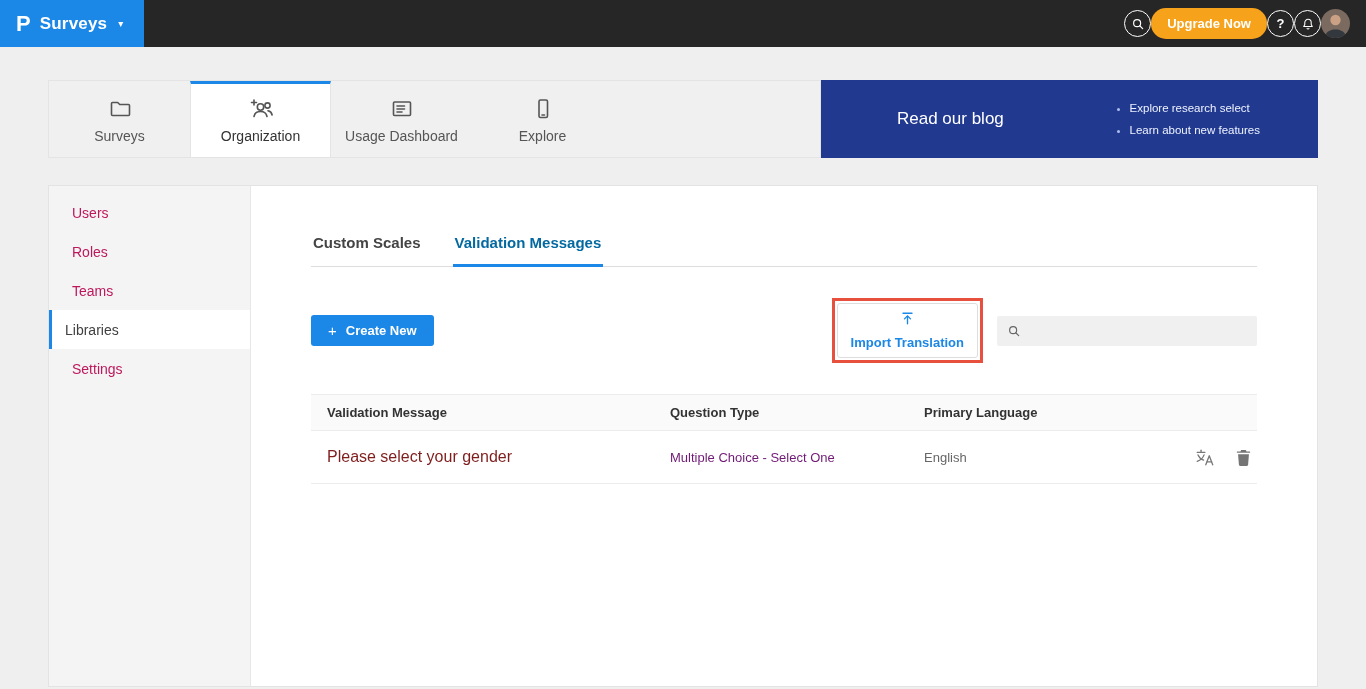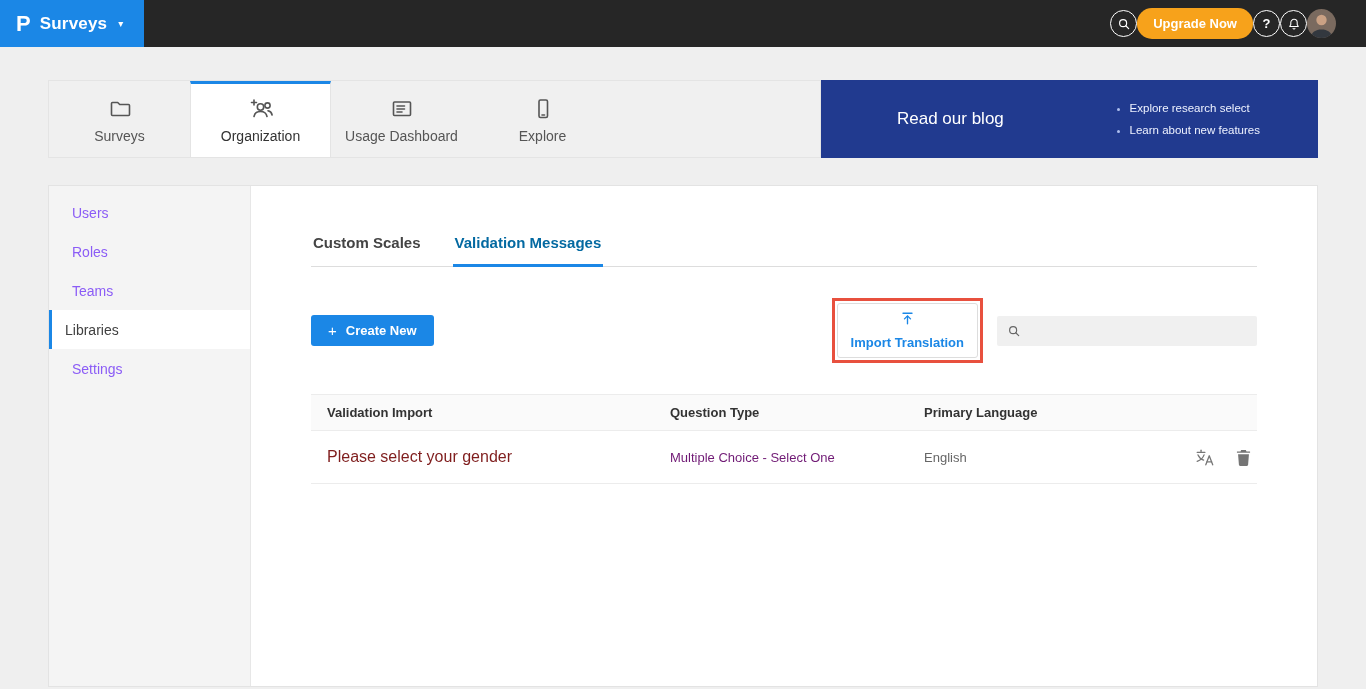--- a/index.html
+++ b/index.html
@@ -5,41 +5,41 @@
   * { margin:0; padding:0; box-sizing:border-box; }
   html,body { width:1366px; height:689px; overflow:hidden; }
   body { font-family:"Liberation Sans", sans-serif; background:#efefef; }
 
   
   .topbar { height:47px; background:#262626; display:flex; align-items:center; }
   .logo-block { width:144px; height:100%; background:#1b87e6; display:flex; align-items:center; padding-left:16px; gap:9px; cursor:pointer; }
   .logo-p { color:#fff; font-size:22px; font-weight:800; line-height:1; }
   .app-name { color:#fff; font-size:17px; font-weight:700; letter-spacing:.2px; }
   .caret { color:#fff; font-size:10px; margin-left:2px; }
-  .topbar-right { margin-left:auto; display:flex; align-items:center; padding-right:30px; }
+  .topbar-right { margin-left:auto; display:flex; align-items:center; padding-right:16px; }
   .circle-btn { width:27px; height:27px; border:1.6px solid #fff; border-radius:50%; display:flex; align-items:center; justify-content:center; color:#fff; font-size:13px; font-weight:700; cursor:pointer; flex:0 0 auto; }
   .upgrade-btn { background:#f7a21b; color:#fff; border:none; border-radius:15px; font-size:13px; font-weight:700; padding:8px 16px; font-family:inherit; cursor:pointer; }
   .avatar { width:29px; height:29px; border-radius:50%; overflow:hidden; cursor:pointer; flex:0 0 auto; }
 
   
   .module-row { margin:33px 48px 0; display:flex; height:78px; }
   .module-tabs { width:773px; background:#f0f0f0; border:1px solid #e4e4e4; display:flex; }
   .mtab { width:141px; display:flex; flex-direction:column; align-items:center; justify-content:center; gap:7px; cursor:pointer; border-top:3px solid transparent; }
   .mtab.active { background:#fff; border-top-color:#1b87e6; border-left:1px solid #e4e4e4; border-right:1px solid #e4e4e4; }
   .mlabel { font-size:14px; color:#555; }
   .mtab.active .mlabel { color:#333; }
   .blog-panel { flex:1; background:#213a8f; display:flex; align-items:center; color:#fff; }
   .blog-title { font-size:17px; font-weight:400; margin-left:76px; cursor:pointer; }
   .blog-list { margin-left:auto; margin-right:58px; list-style:disc; font-size:11.5px; line-height:1.95; padding-left:14px; color:#eef2ff; }
   .blog-list li::marker { color:#aebfee; }
 
   
   .main-card { margin:27px 48px 0; height:502px; background:#fff; border:1px solid #e3e3e3; display:flex; }
   .sidebar { width:202px; background:#f4f4f4; border-right:1px solid #e7e7e7; padding-top:7px; }
-  .side-item { height:39px; display:flex; align-items:center; padding-left:20px; font-size:14px; color:#8b5cf6; cursor:pointer; border-left:3px solid transparent; }
+  .side-item { height:39px; display:flex; align-items:center; padding-left:20px; font-size:14px; color:#be185d; cursor:pointer; border-left:3px solid transparent; }
   .side-item.active { background:#fff; border-left-color:#1b87e6; color:#404040; padding-left:13px; }
 
   .content { flex:1; padding:0 60px; min-width:0; }
   .content-tabs { margin-top:42px; display:flex; gap:30px; border-bottom:1px solid #ddd; }
   .ctab { font-size:15px; font-weight:600; color:#444; padding:6px 2px 13px; cursor:pointer; margin-bottom:-1px; border-bottom:3px solid transparent; }
   .ctab.active { color:#0369a1; border-bottom-color:#1b87e6; }
 
   .toolbar { margin-top:31px; display:flex; align-items:center; }
   .create-btn { background:#1b87e6; color:#fff; border:none; border-radius:3px; font-size:13px; font-weight:700; padding:8px 17px; display:flex; align-items:center; gap:9px; font-family:inherit; cursor:pointer; }
   .plus { font-size:15px; font-weight:400; line-height:1; }
@@ -186,21 +186,21 @@
               <circle cx="10.5" cy="10.5" r="6"></circle>
               <path d="M15 15l5 5"></path>
             </svg>
         </span>
         <input type="text" value="" style="">
       </div>
     </div>
 
     <div class="vtable">
       <div class="thead">
-        <span>Validation Import</span>
+        <span>Validation Message</span>
         <span>Question Type</span>
         <span>Primary Language</span>
         <span></span>
       </div>
       <div class="trow">
         <span class="row-link">Please select your gender</span>
         <span class="cell-type">Multiple Choice - Select One</span>
         <span class="cell-lang">English</span>
         <span class="row-actions">
           <span class="icon-btn">

